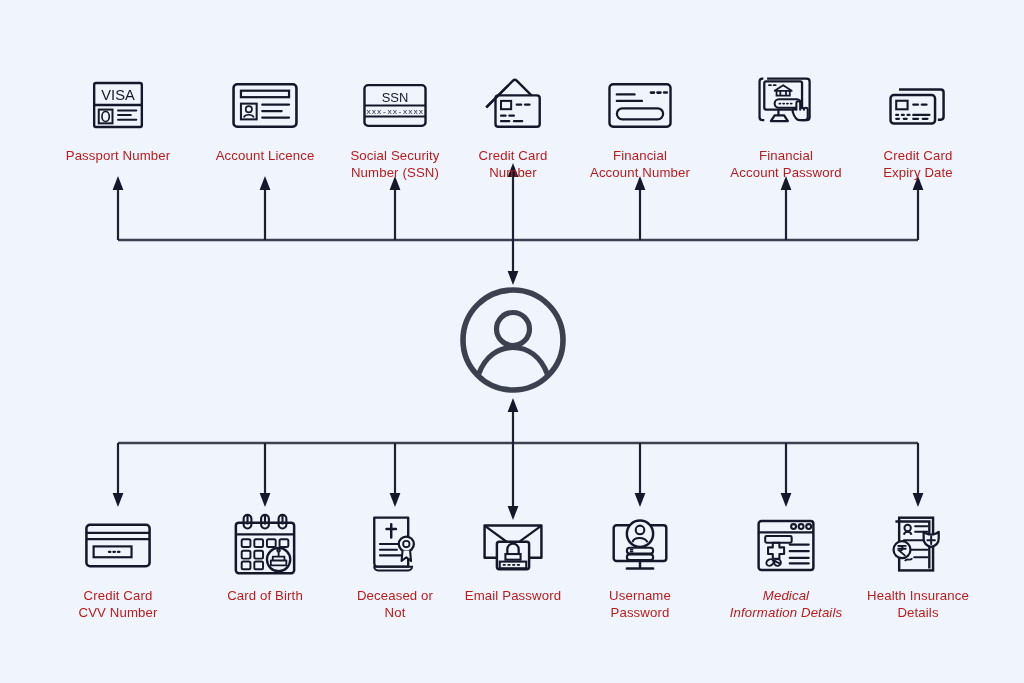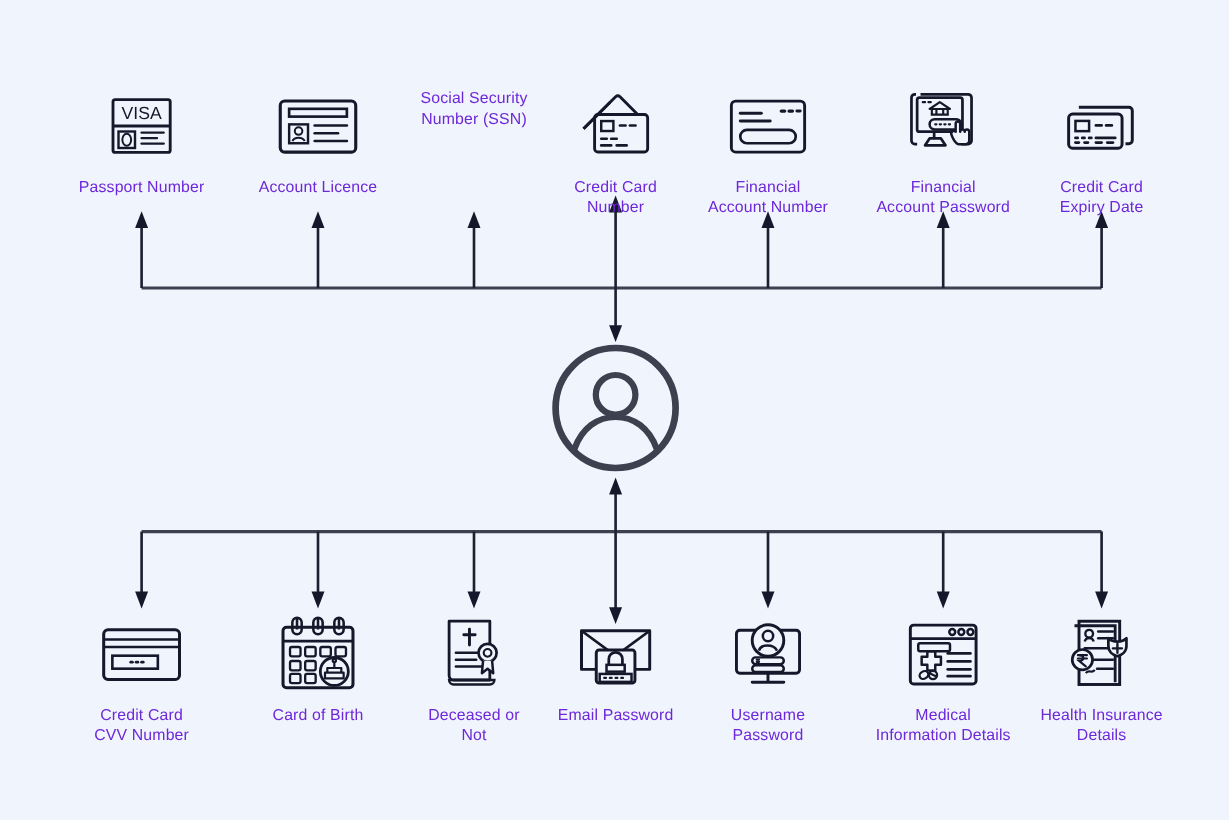--- a/index.html
+++ b/index.html
@@ -38,21 +38,21 @@
     display: flex;
     align-items: center;
     justify-content: center;
   }
   .node .glyph svg { display: block; }
 
   .node .label {
     margin-top: 5px;
     font-size: 13.2px;
     line-height: 17px;
-    color: #6d28d9;
+    color: #b91c1c;
     text-align: center;
     letter-spacing: 0.01em;
     white-space: pre-line;
   }
 
   
   .row-top  { top: 68px; }
   .row-bot  { top: 508px; }
 
   
@@ -163,20 +163,29 @@
         <line x1="37" y1="29" x2="66" y2="29"></line>
         <line x1="37" y1="36" x2="58" y2="36"></line>
         <line x1="37" y1="43" x2="66" y2="43"></line>
       </g>
     </svg>
   </div>
   <div class="label">Account Licence</div>
 </div>
 
 <div class="node row-top" id="n-t3" style="left: 320px;">
+  <div class="glyph">
+    <svg viewBox="0 0 80 56" width="76" height="53" fill="none" stroke="#14182a" stroke-width="2.6">
+      <rect x="7" y="6" width="66" height="44" rx="4"></rect>
+      <text x="40" y="24" font-family="'Liberation Sans',sans-serif" font-size="14" text-anchor="middle" fill="#14182a" stroke="none">SSN</text>
+      <line x1="7" y1="28" x2="73" y2="28" stroke-width="2.2"></line>
+      <line x1="7" y1="40" x2="73" y2="40" stroke-width="2.2"></line>
+      <text x="40" y="37.5" font-family="'Liberation Mono',monospace" font-size="8.6" text-anchor="middle" fill="#14182a" stroke="none" letter-spacing="0.5">xxx-xx-xxxx</text>
+    </svg>
+  </div>
   <div class="label">Social Security
 Number (SSN)</div>
 </div>
 
 <div class="node row-top" id="n-t4" style="left: 438px;">
   <div class="glyph">
     <svg viewBox="0 0 76 66" width="70" height="61" fill="none" stroke="#14182a" stroke-width="2.6">
 
       <path d="M14 30 L38 6 a3 3 0 0 1 4 0 L58 22" stroke-linejoin="round"></path>
       <path d="M9 35 L33 11"></path>
@@ -391,21 +400,21 @@
       <g stroke-width="1.9" stroke-linecap="round">
         <line x1="26" y1="38" x2="28" y2="38"></line>
         <line x1="26" y1="40" x2="28" y2="40"></line>
       </g>
     </svg>
   </div>
   <div class="label">Username
 Password</div>
 </div>
 
-<div class="node row-bot" id="n-b6" style="left: 711px;">
+<div class="node row-bot" id="n-b6" style="left: 711px; font-style: italic;">
   <div class="glyph">
     <svg viewBox="0 0 72 62" width="68" height="59" fill="none" stroke="#14182a" stroke-width="2.6">
       <rect x="7" y="5" width="58" height="52" rx="3"></rect>
       <line x1="7" y1="17" x2="65" y2="17" stroke-width="2.4"></line>
       <g stroke-width="2.2">
         <circle cx="44" cy="11" r="2.6"></circle>
         <circle cx="52" cy="11" r="2.6"></circle>
         <circle cx="60" cy="11" r="2.6"></circle>
       </g>
       <rect x="14" y="21" width="28" height="7" rx="1.5" stroke-width="2.2"></rect>

